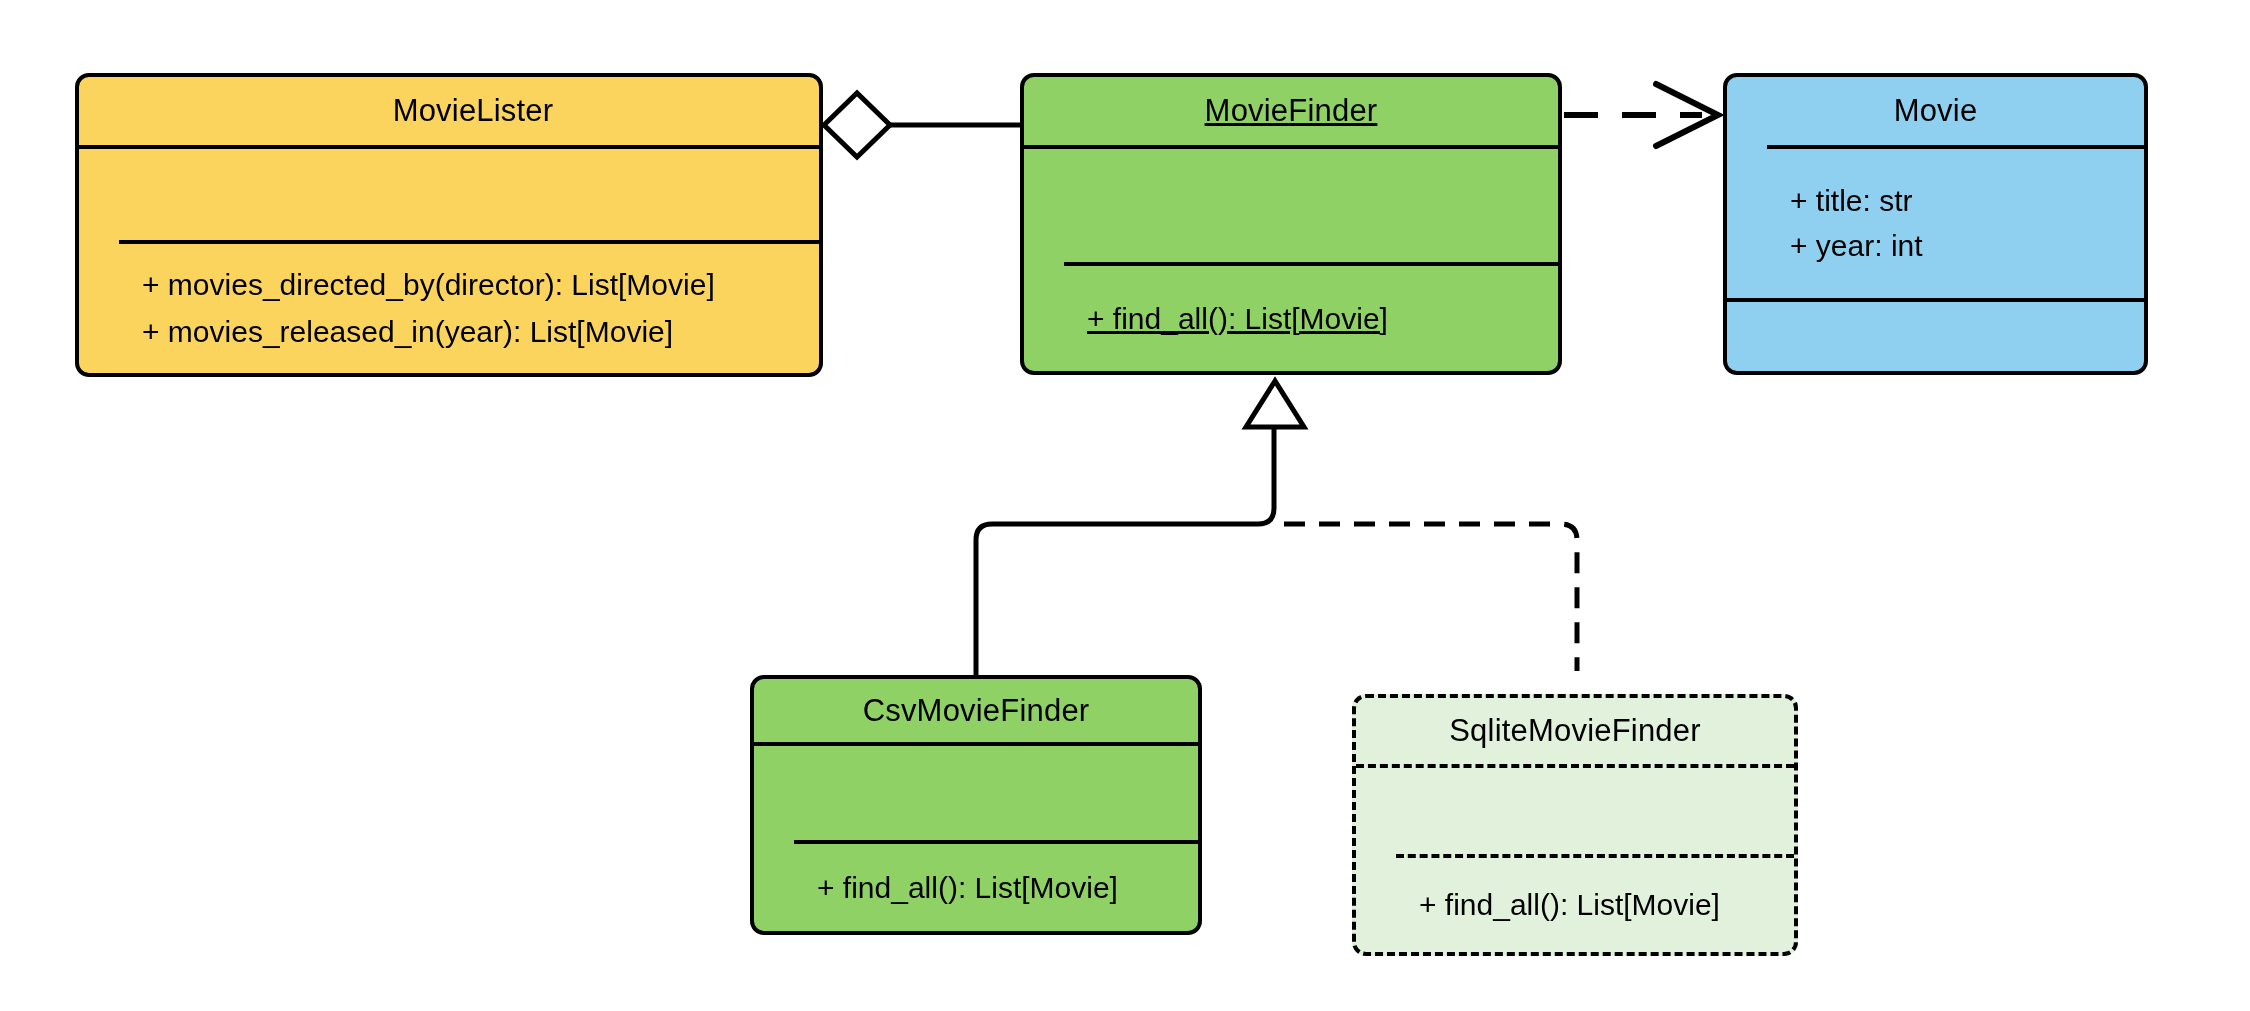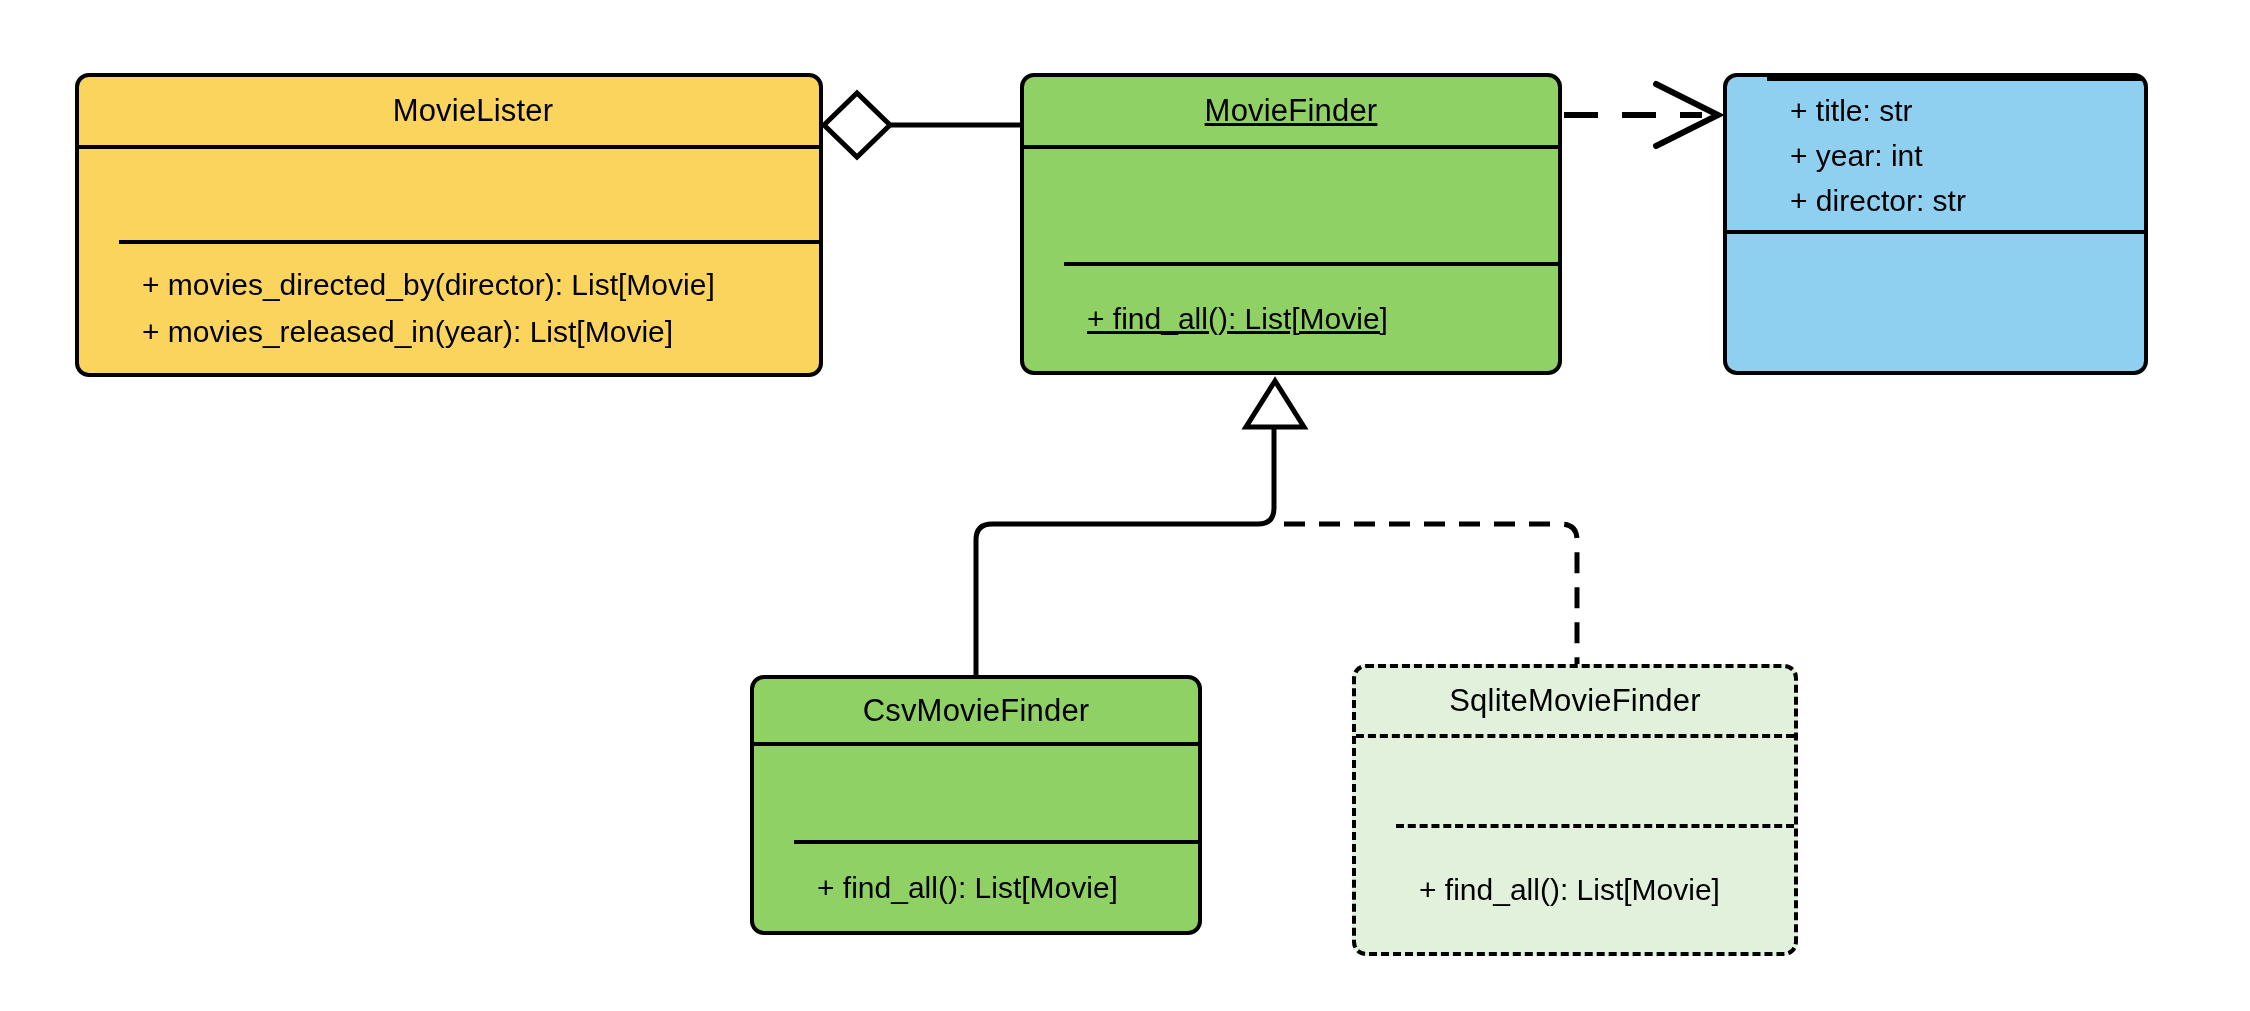--- a/index.html
+++ b/index.html
@@ -94,37 +94,37 @@
 
   <div class="node fill-green" style="left:1020px; top:73px; width:542px; height:302px;text-decoration:underline;">
     <div class="title" style="height:68px;">MovieFinder</div>
     <div class="compartment" style="height:117px;"></div>
     <div class="compartment methods rows">
       <div>+ find_all(): List[Movie]</div>
     </div>
   </div>
 
   <div class="node fill-blue" style="left:1723px; top:73px; width:425px; height:302px;">
+    <div class="title" style="height:68px;">Movie</div>
     <div class="compartment rows" style="height:153px; gap:11px;">
       <div>+ title: str</div>
       <div>+ year: int</div>
-      <div>+ director: str</div>
     </div>
     <div class="compartment methods"></div>
   </div>
 
   <div class="node fill-green" style="left:750px; top:675px; width:452px; height:260px;">
     <div class="title" style="height:63px;">CsvMovieFinder</div>
     <div class="compartment" style="height:98px;"></div>
     <div class="compartment methods rows">
       <div>+ find_all(): List[Movie]</div>
     </div>
   </div>
 
-  <div class="node fill-palegreen dashed" style="left:1352px; top:664px; width:446px; height:292px;">
+  <div class="node fill-palegreen dashed" style="left:1352px; top:694px; width:446px; height:262px;">
     <div class="title" style="height:66px;">SqliteMovieFinder</div>
     <div class="compartment" style="height:90px;"></div>
     <div class="compartment methods rows">
       <div>+ find_all(): List[Movie]</div>
     </div>
   </div>
 
 </div>
 
 </body></html>

